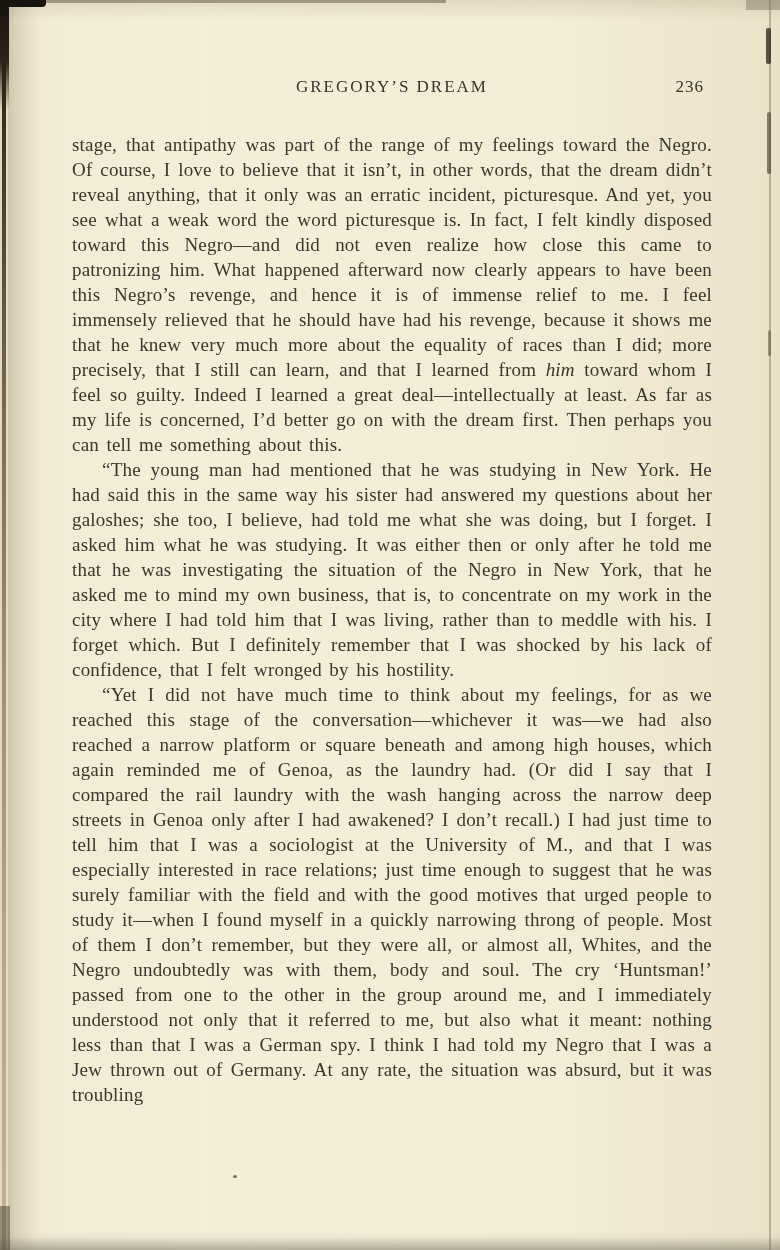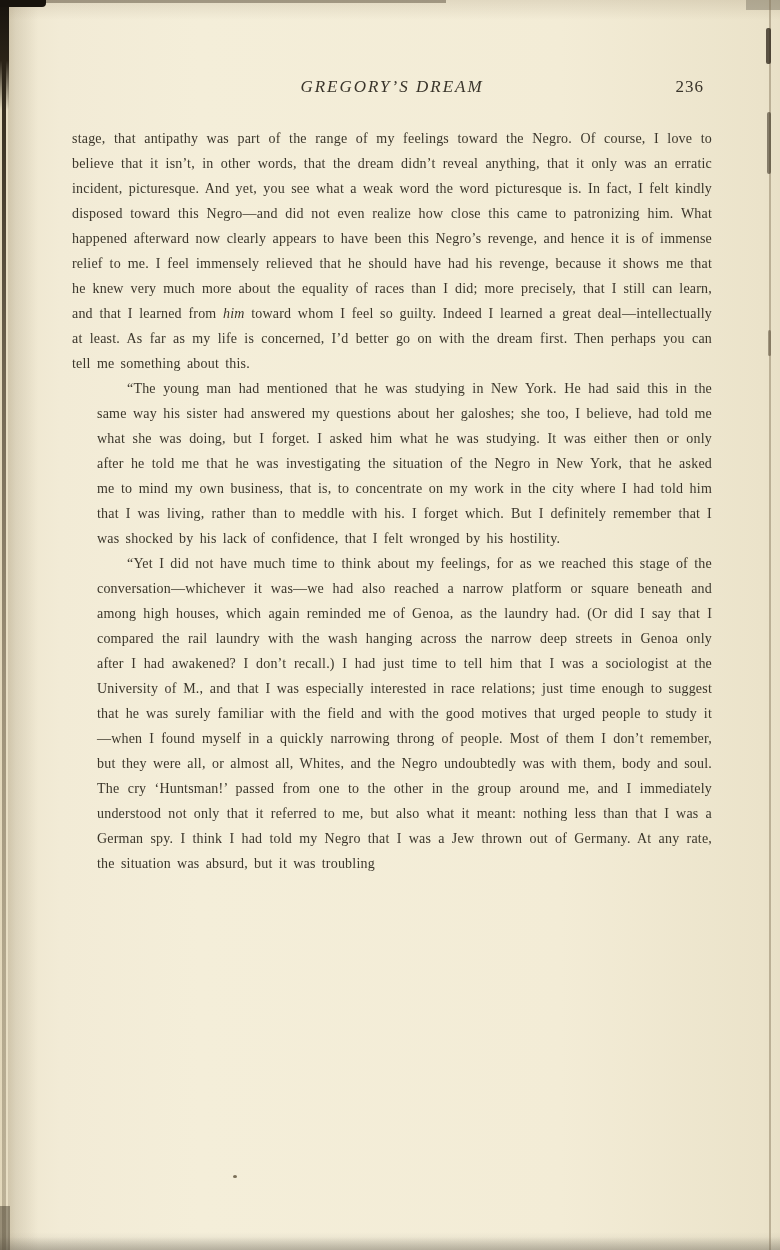--- a/index.html
+++ b/index.html
@@ -31,32 +31,32 @@
   .bottom-strip { left:0; bottom:0; width:100%; height:13px;
     background:linear-gradient(180deg, rgba(108,102,88,0), rgba(108,102,88,0.35)); }
   .corner-bottom-left { left:0; bottom:0; width:10px; height:44px; background:rgba(60,50,35,0.45); }
   .speck { left:233px; top:1175px; width:4px; height:3px; background:rgba(90,78,55,0.8); border-radius:50%; }
 
   .page-header {
     position:absolute; top:76px; left:72px; width:640px;
     text-align:center; color:#39342a;
     font-size:17px; line-height:21px;
   }
-  .running-title { font-style:italic; letter-spacing:2px;text-align:right; }
+  .running-title { letter-spacing:2px;text-align:right; }
   .page-number { position:absolute; right:8px; top:0; font-style:normal; letter-spacing:1px; }
 
   .page-body {
-    position:absolute; top:126px; left:72px; width:640px;
+    position:absolute; top:132px; left:72px; width:640px;
     color:#3b362b;
-    font-size:14px; line-height:25px;
+    font-size:19px; line-height:25px;
     text-align:justify;
     letter-spacing:0.2px; word-spacing:2.5px;
   }
   .para { margin:0; }
-  .para.indent { text-indent:30px;margin-left:25px; }
+  .para.indent { text-indent:30px; }
   .em { font-style:italic; }
 </style>
 </head>
 <body>
 
 <div class="scan">
   <div class="art binding-shade"></div>
   <div class="art edge-left-line"></div>
   <div class="art edge-left-cap"></div>
   <div class="art corner-top-left"></div>

